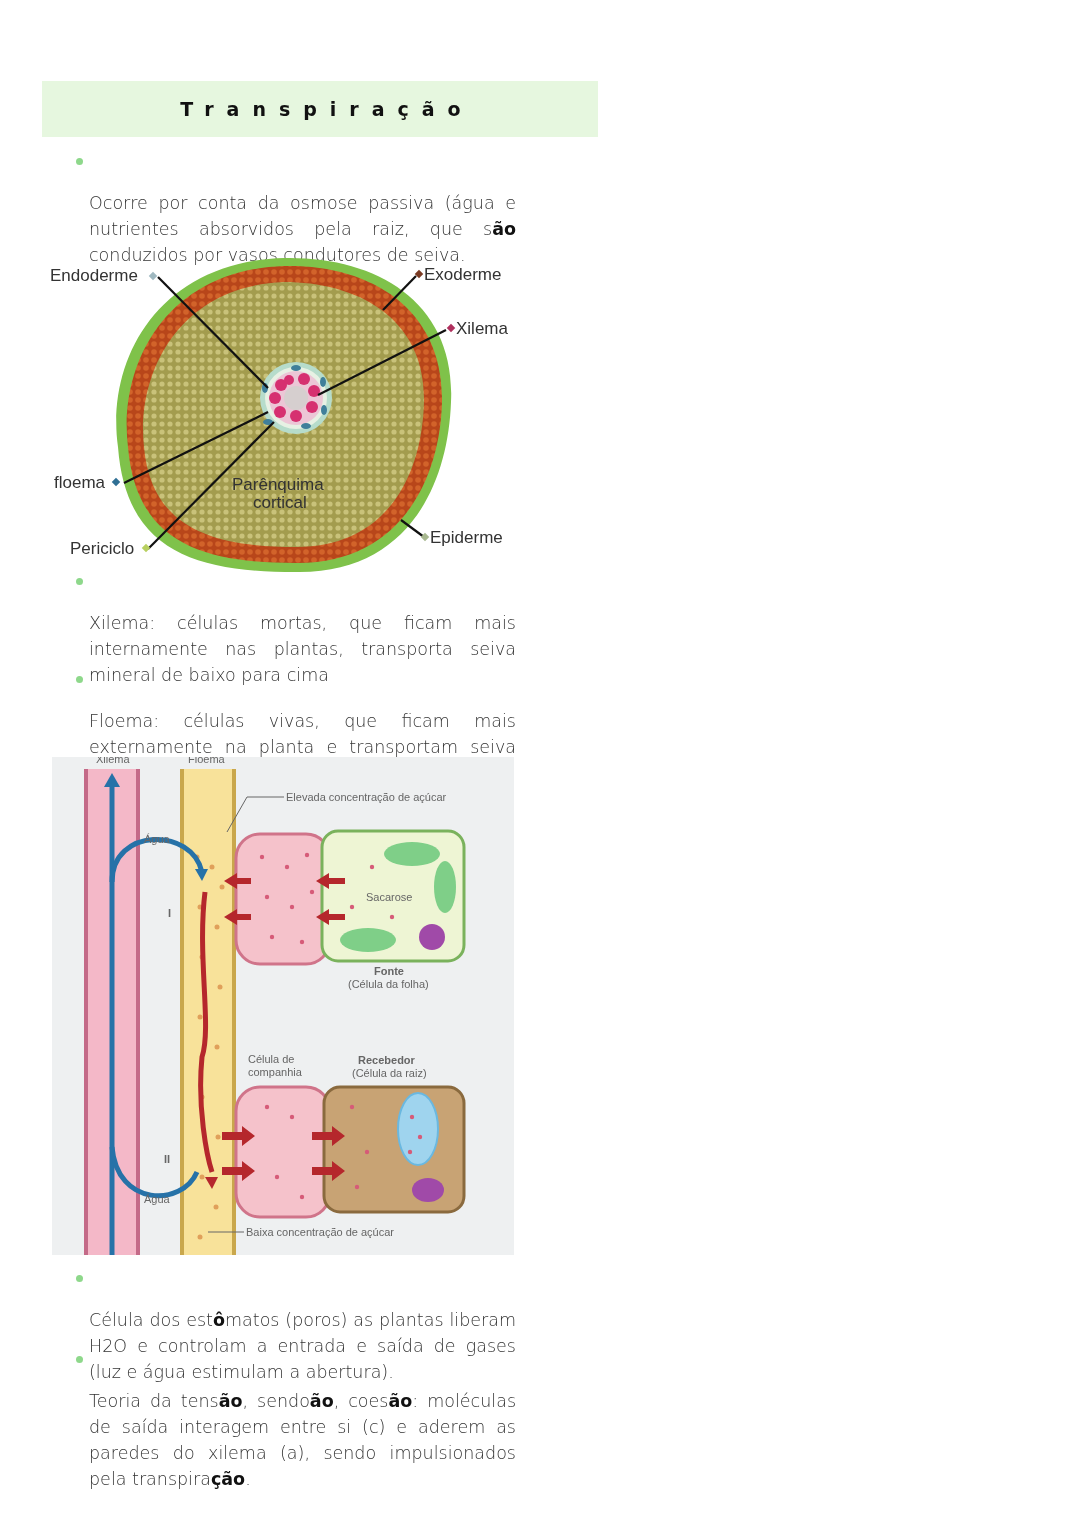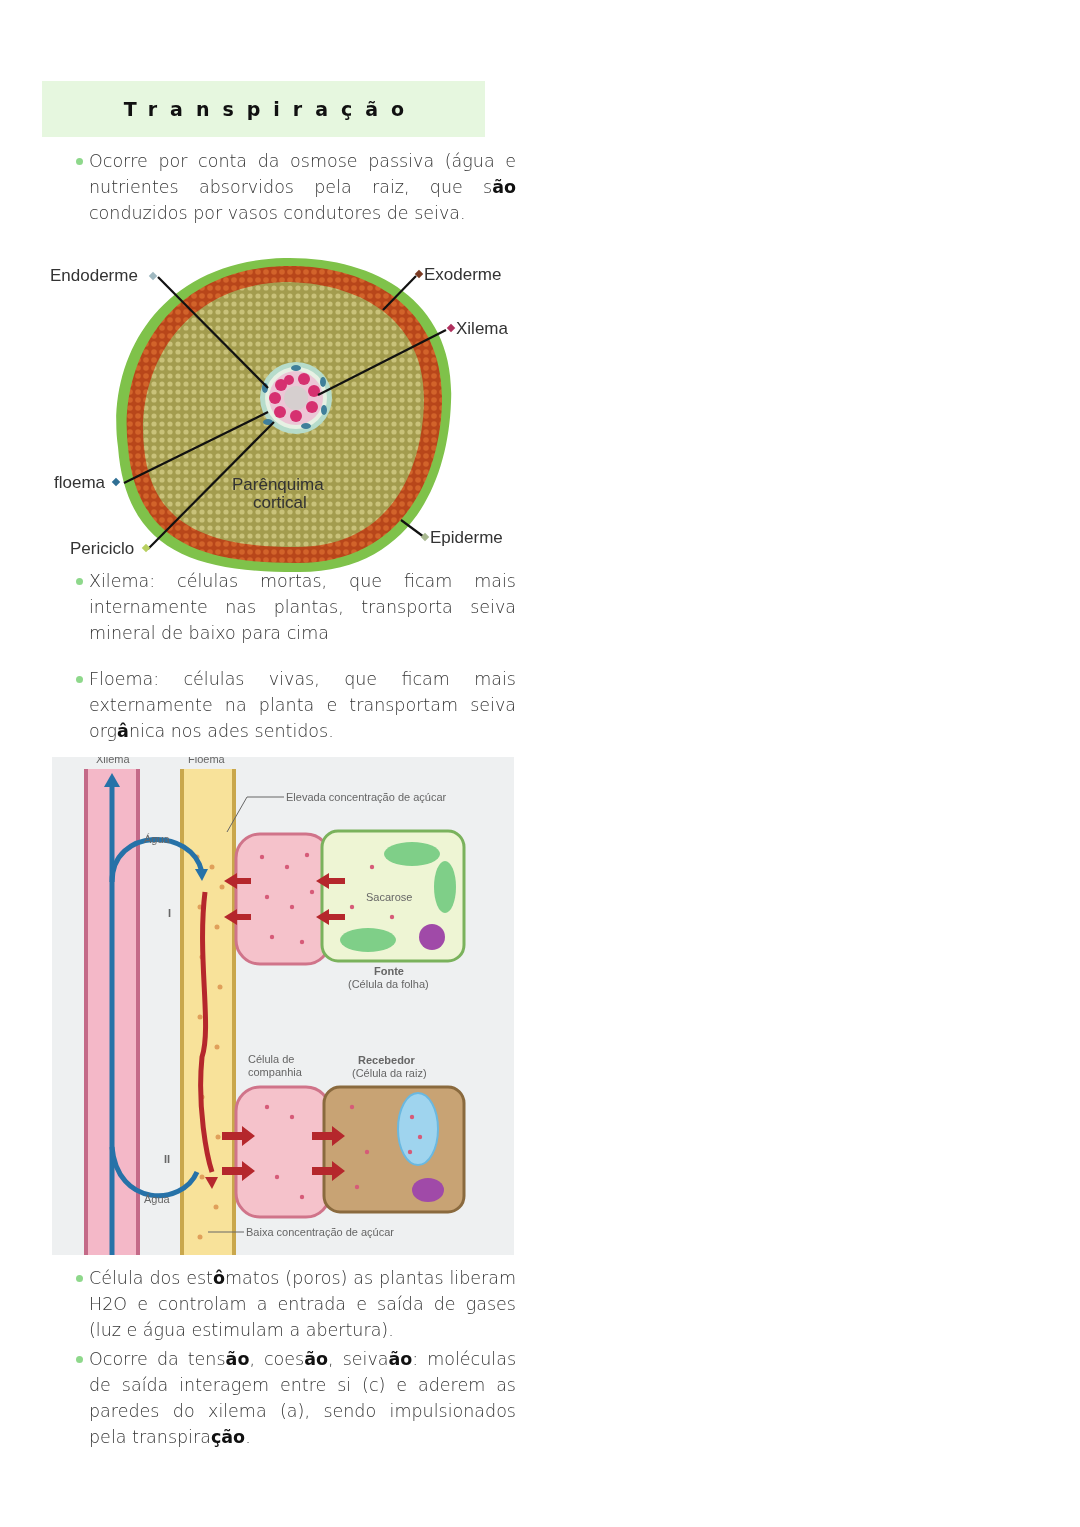--- a/index.html
+++ b/index.html
@@ -1,21 +1,21 @@
 <!DOCTYPE html>
 <html><head>
 <meta charset="utf-8">
 <style>
   html,body{margin:0;padding:0;background:#ffffff;}
   body{width:1080px;height:1527px;position:relative;overflow:hidden;font-family:"DejaVu Sans",sans-serif;color:#222;}
-  .title-bar{position:absolute;left:42px;top:81px;width:443px;height:56px;background:#e6f7df;display:flex;align-items:center;justify-content:center;}
+  .title-bar{position:absolute;left:42px;top:81px;width:556px;height:56px;background:#e6f7df;display:flex;align-items:center;justify-content:center;}
   .title{font-family:"DejaVu Sans",sans-serif;font-weight:bold;font-size:19px;letter-spacing:13px;color:#111;padding-left:14px;}
   .bullet{position:absolute;left:76px;width:440px;font-size:17.5px;line-height:26px;color:#333;text-align:justify;font-family:"DejaVu Sans",sans-serif;font-weight:300;}
   .bullet .dot{position:absolute;left:0;top:10px;width:7px;height:7px;border-radius:50%;background:#8ed88b;}
-  .bullet .txt{display:block;margin-left:13px;}
+  .bullet .txt{display:block;margin-left:13px;margin-top:42px;}
   .bullet b{font-weight:bold;color:#111;}
   .fig{position:absolute;}
   .lbl{font-family:"Liberation Sans",sans-serif;font-size:17px;fill:#333;}
   .slbl{font-family:"Liberation Sans",sans-serif;font-size:11px;fill:#666;}
 </style>
 </head>
 <body>
 
 <div class="title-bar">
   <span class="title">Transpiração</span>
@@ -211,14 +211,14 @@
   <text class="slbl" x="194" y="479">Baixa concentração de açúcar</text>
 </svg>
 
 <div class="bullet" style="top:1265px;">
   <span class="dot"></span>
   <span class="txt"><span>Célula dos est</span><b>ô</b><span>matos (poros) as plantas liberam H2O e controlam a entrada e saída de gases (luz e água estimulam a abertura).</span></span>
 </div>
 
 <div class="bullet" style="top:1346px;">
   <span class="dot"></span>
-  <span class="txt"><span>Ocorre da tens</span><b>ão</b><span>, coes</span><b>ão</b><span>, seiva</span><b>ão</b><span>: moléculas de saída interagem entre si (c) e aderem as paredes do xilema (a), sendo impulsionados pela transpira</span><b>ção</b><span>.</span></span>
+  <span class="txt"><span>Teoria da tens</span><b>ão</b><span>, sendo</span><b>ão</b><span>, coes</span><b>ão</b><span>: moléculas de saída interagem entre si (c) e aderem as paredes do xilema (a), sendo impulsionados pela transpira</span><b>ção</b><span>.</span></span>
 </div>
 
 </body></html>

